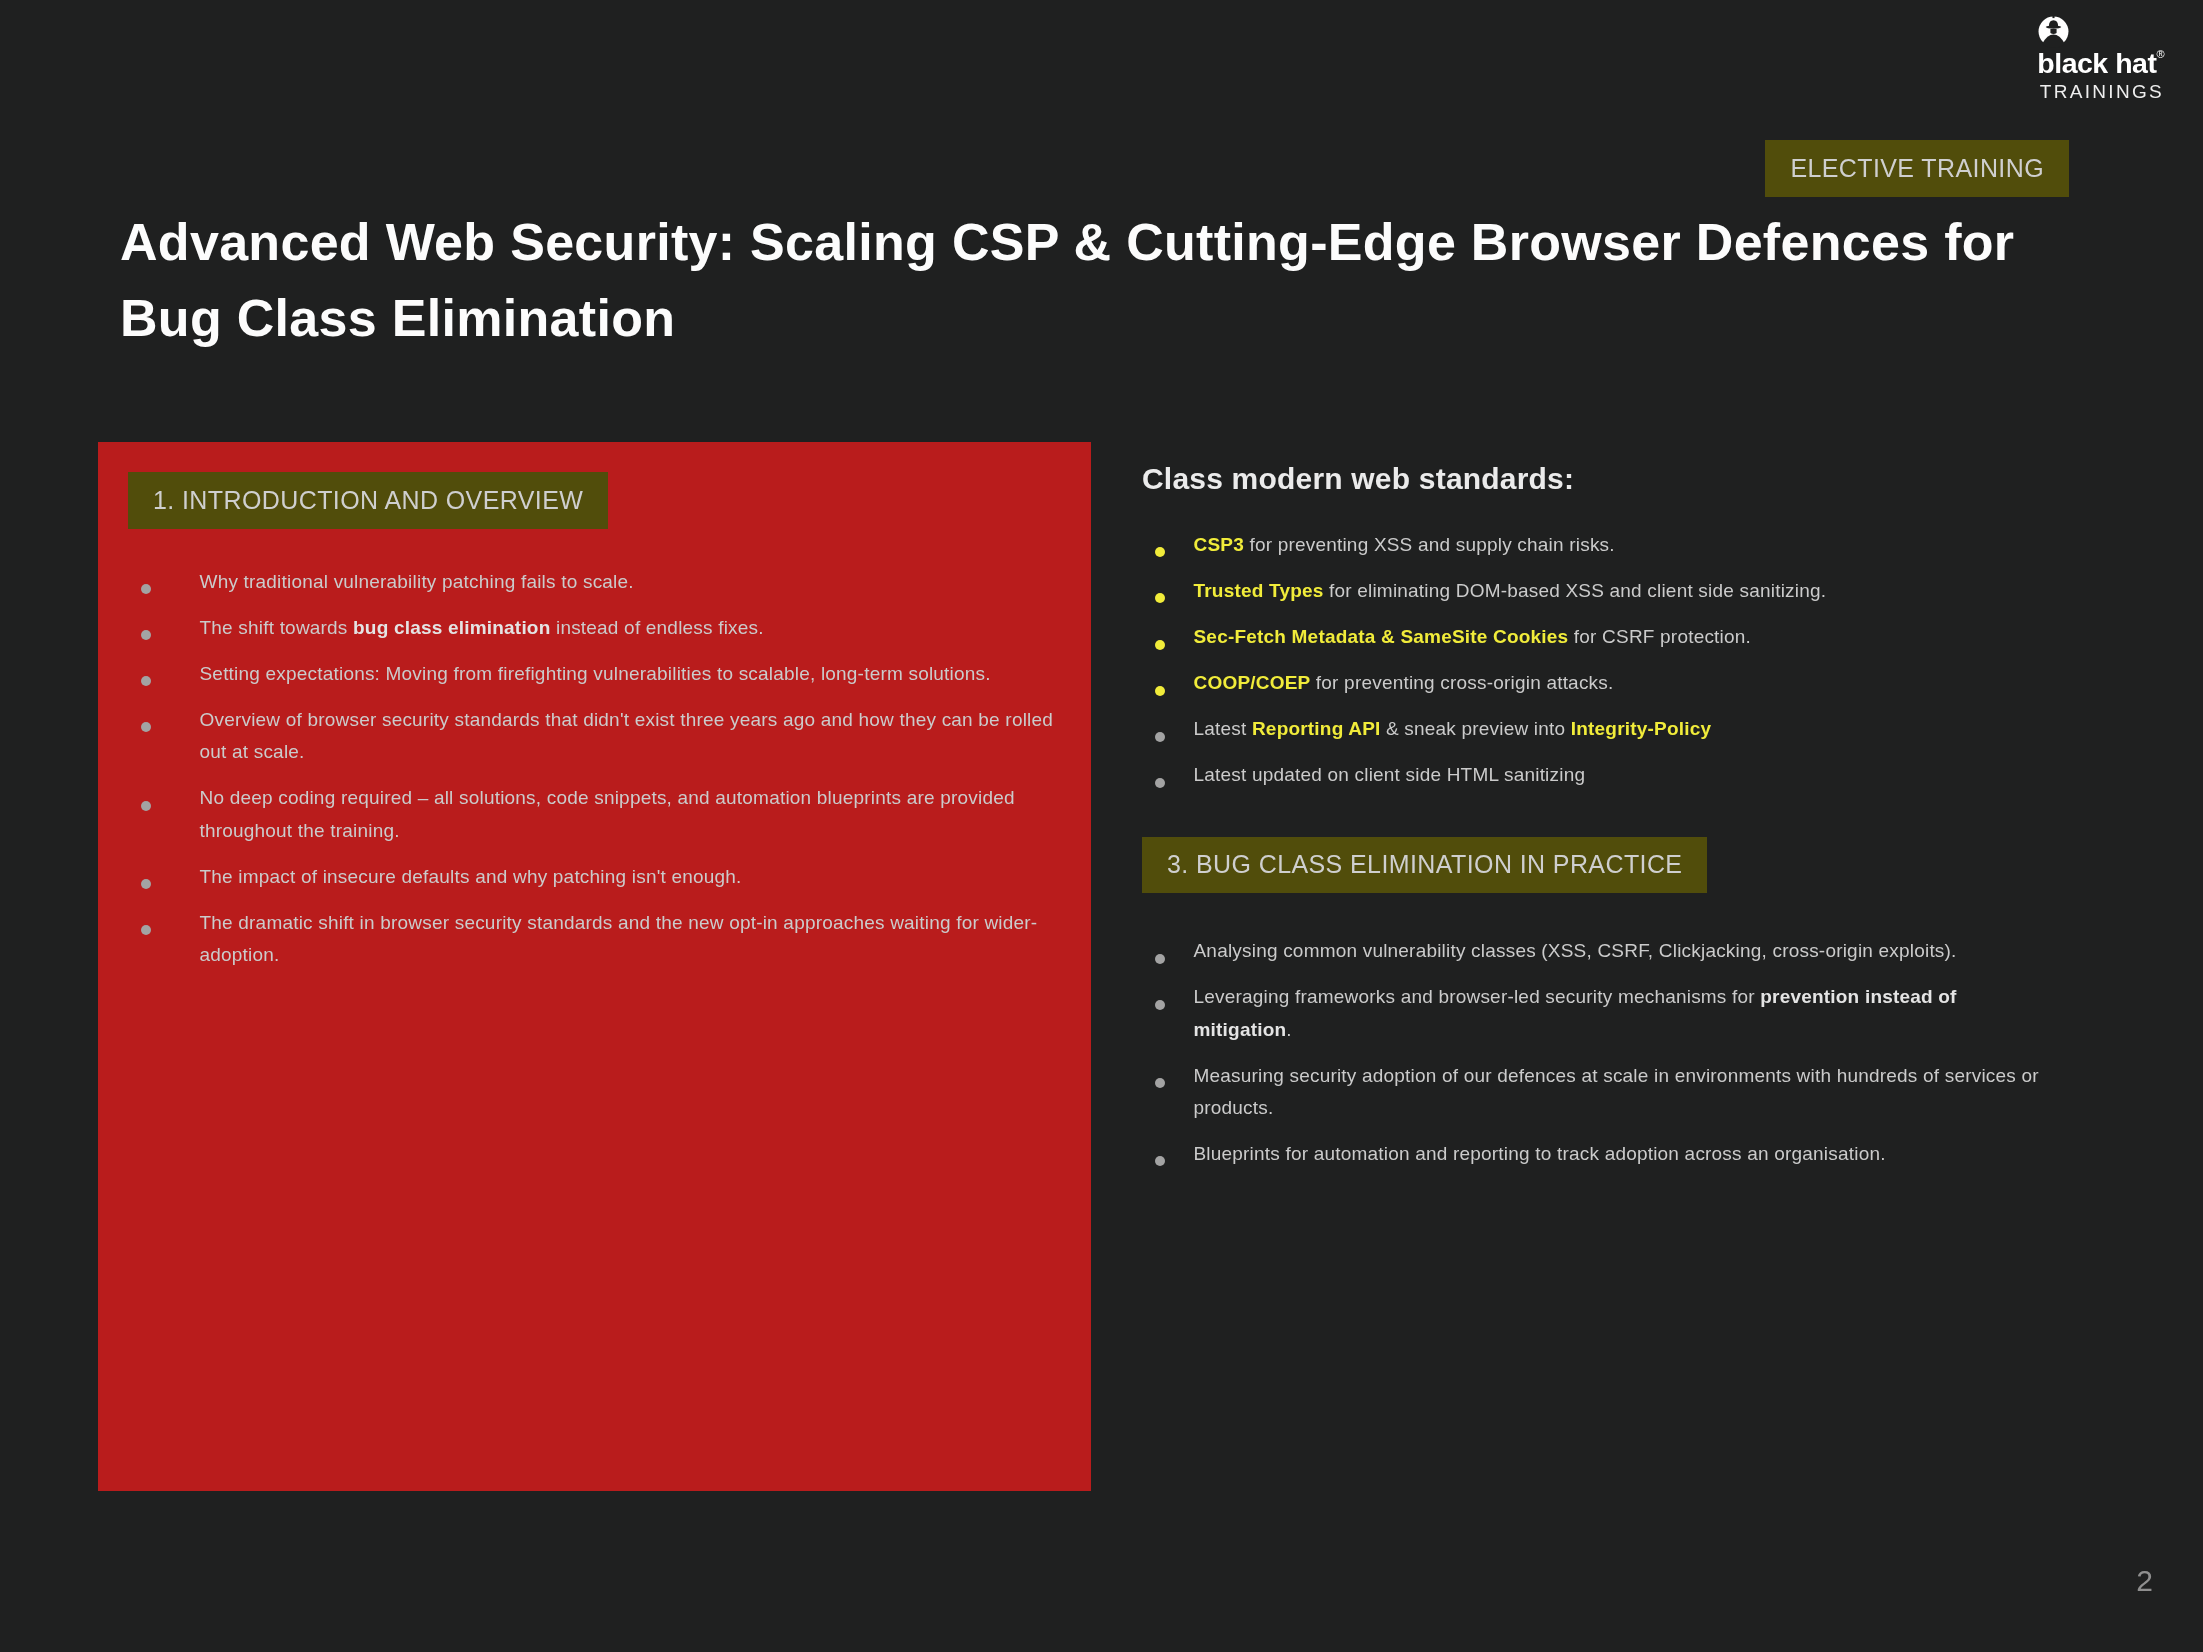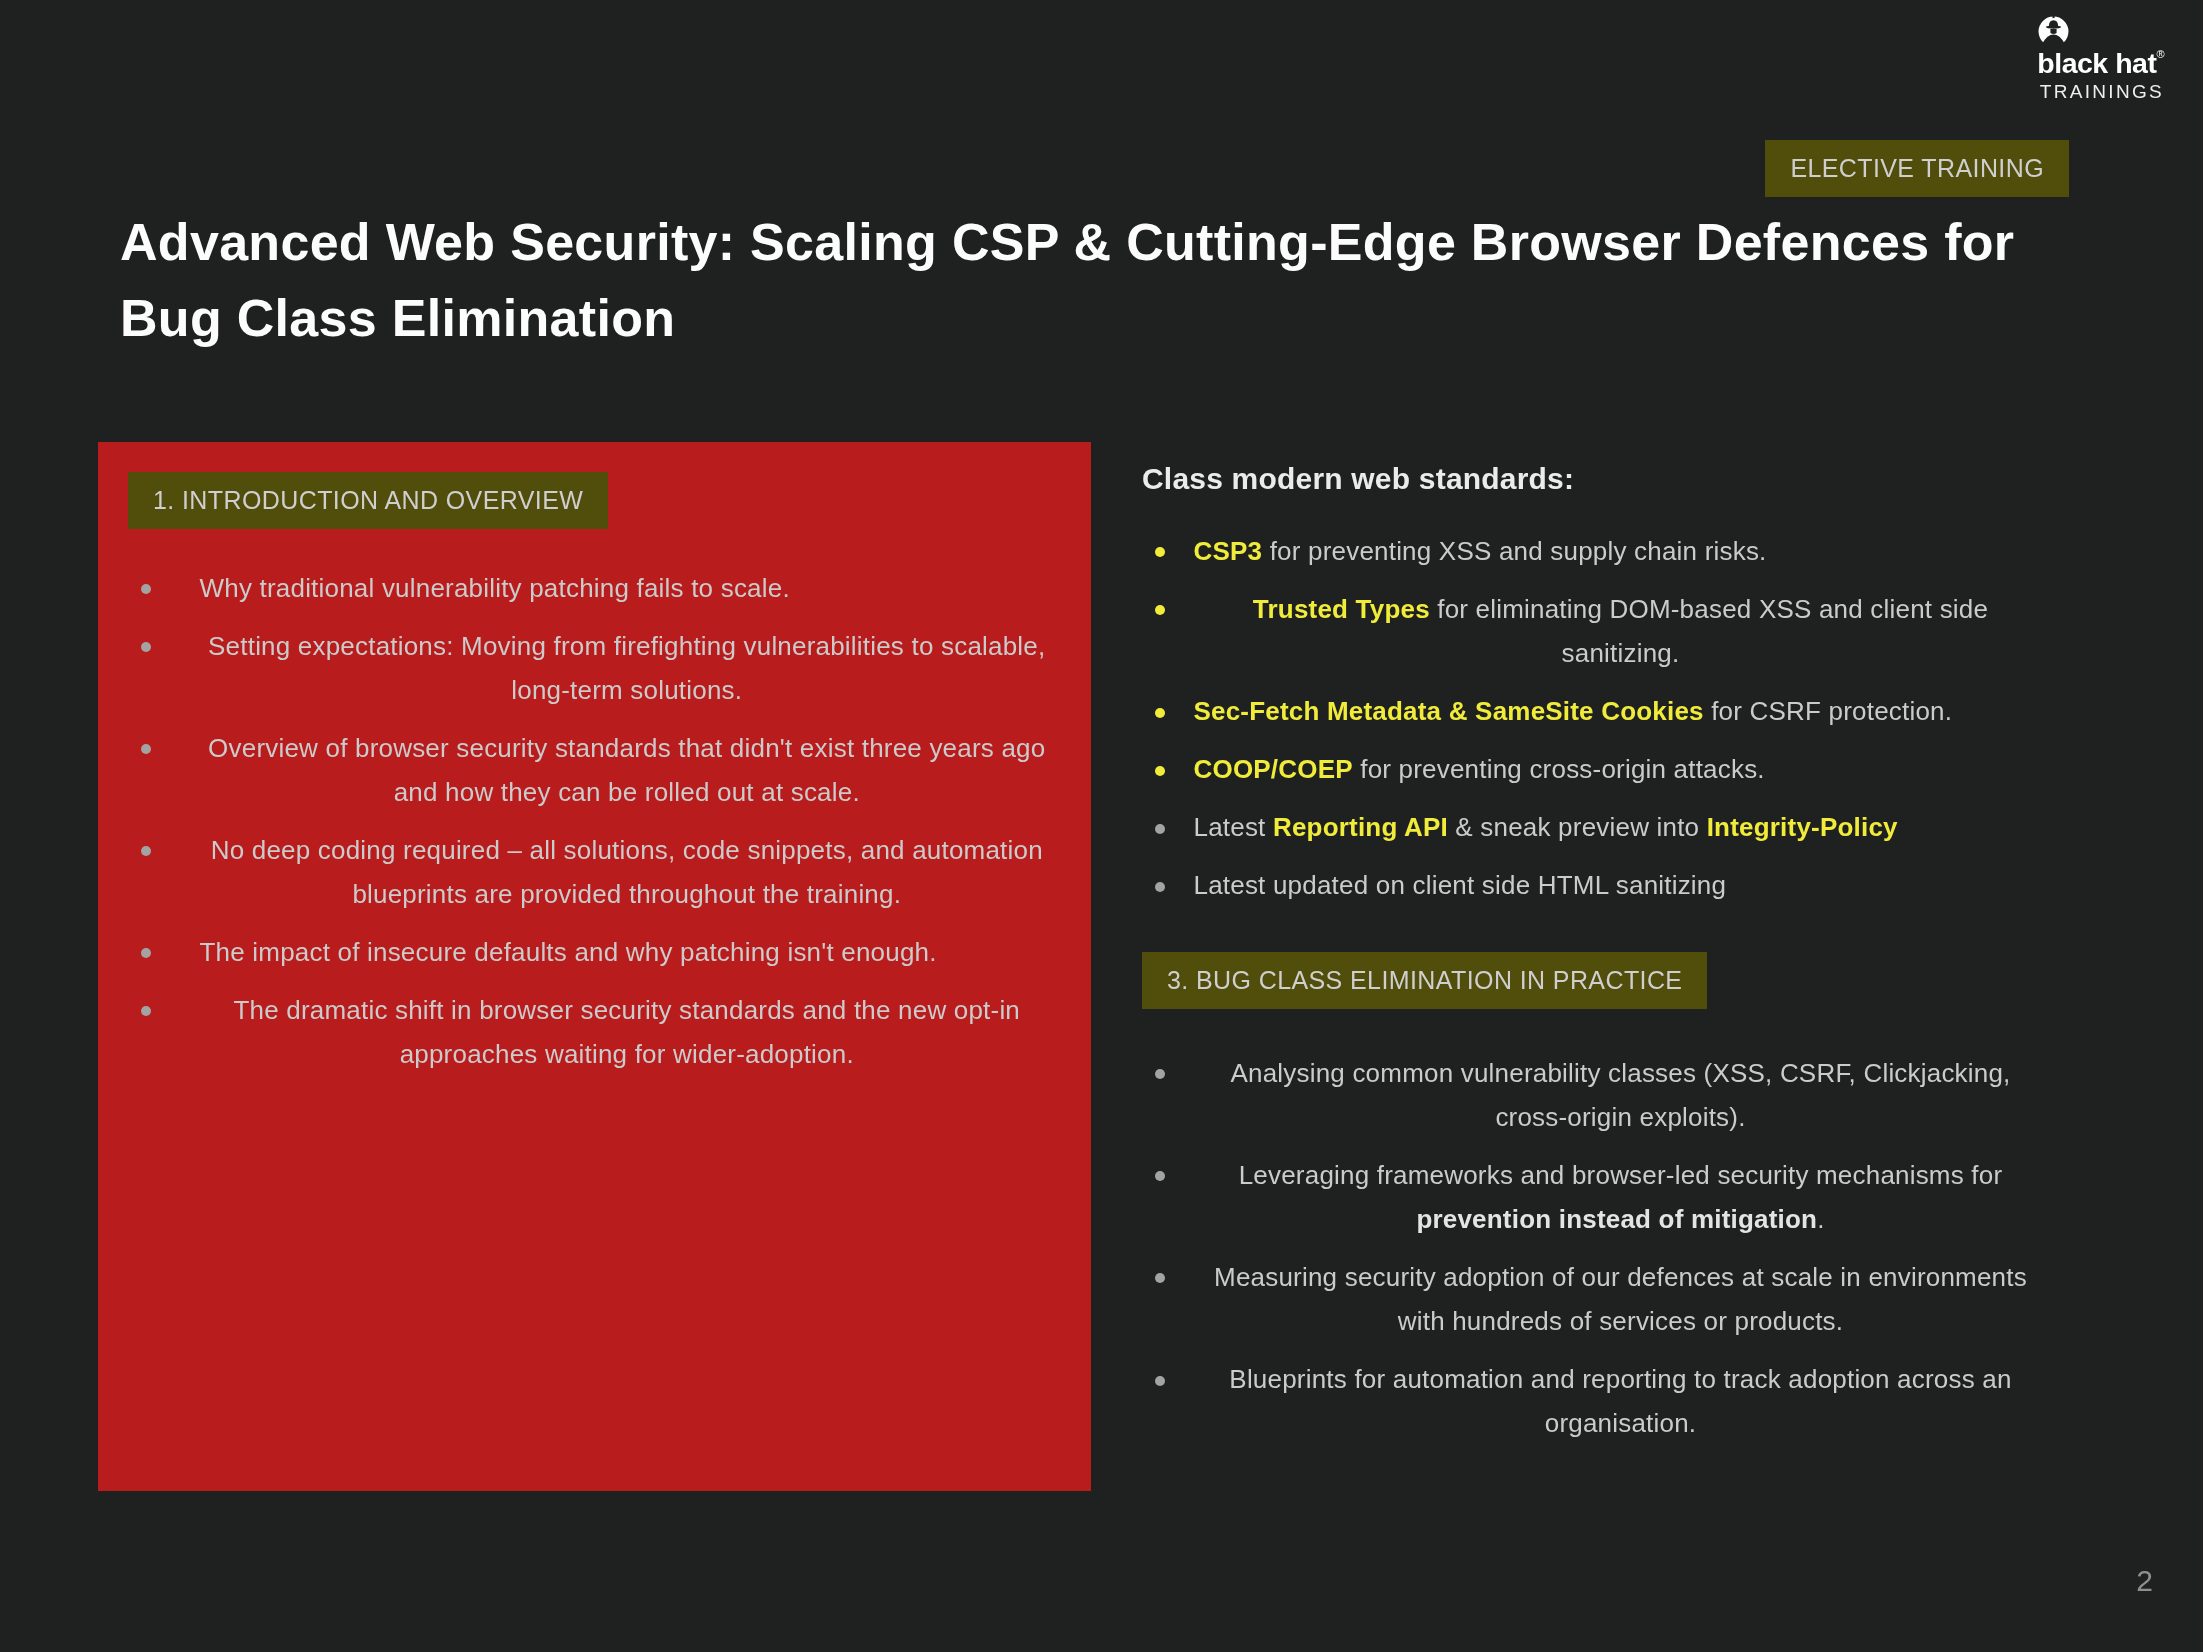--- a/index.html
+++ b/index.html
@@ -41,21 +41,21 @@
   .section-badge-1 { margin-bottom:37px; }
   .section-badge-2 { margin-top:51px; margin-bottom:42px; }
   .section-badge-3 { margin-top:31px; margin-bottom:42px; }
 
   .col-heading { color:#ebebeb; font-size:30px; font-weight:700; margin-bottom:33px; letter-spacing:0.2px; }
 
   ul.bullets { list-style:none; padding-left:13px; }
   ul.bullets li { display:flex; margin-bottom:13.8px; }
   .dot { width:10px; height:10px; border-radius:50%; background:#a3a3a3; margin:18.4px 28.5px 0 0; flex-shrink:0; }
   .dot.yellow { background:#f1ec3a; }
-  .txt { color:#cbcbcb; font-size:26px; line-height:1.7; letter-spacing:0.2px;text-align:center; }
+  .txt { color:#cbcbcb; font-size:19px; line-height:1.7; letter-spacing:0.2px; }
   .txt .seg-bold { color:#e4e4e4; font-weight:700; }
   .txt .seg-yellow { color:#f1ec3a; font-weight:700; }
   .card .txt { max-width:863px;margin-left:20px; }
   .rightcol .txt { max-width:854px; }
 
   .page-number { position:absolute; right:51px; bottom:55px; color:#8f8f8f; font-size:30px; }
 </style>
 </head>
 <body>
 
@@ -83,20 +83,24 @@
   <div class="content">
 
     <div class="card">
       <div>
         <span class="olive-badge section-badge-1">1. INTRODUCTION AND OVERVIEW</span>
       </div>
       <ul class="bullets">
           <li>
             <span class="dot"></span>
             <span class="txt"><span>Why traditional vulnerability patching fails to scale.</span></span>
+          </li>
+          <li>
+            <span class="dot"></span>
+            <span class="txt"><span>The shift towards </span><span class="seg-bold">bug class elimination</span><span> instead of endless fixes.</span></span>
           </li>
           <li>
             <span class="dot"></span>
             <span class="txt"><span>Setting expectations: Moving from firefighting vulnerabilities to scalable, long-term solutions.</span></span>
           </li>
           <li>
             <span class="dot"></span>
             <span class="txt"><span>Overview of browser security standards that didn't exist three years ago and how they can be rolled out at scale.</span></span>
           </li>
           <li>

